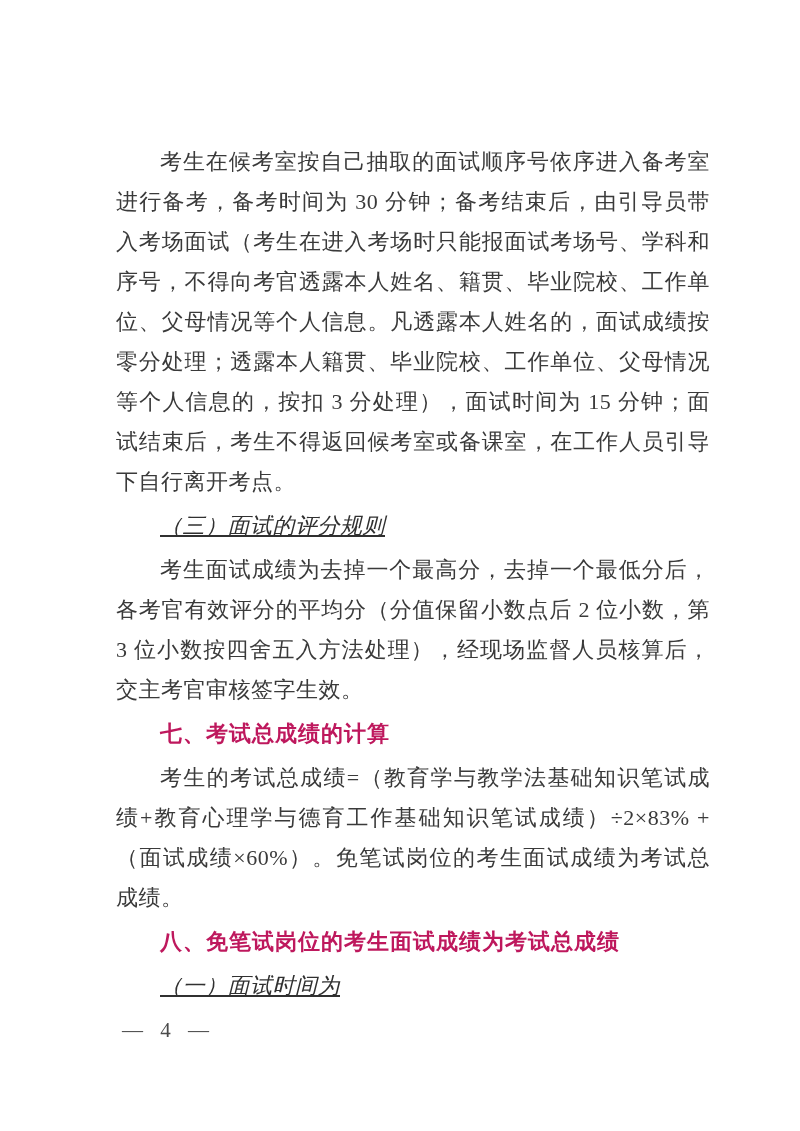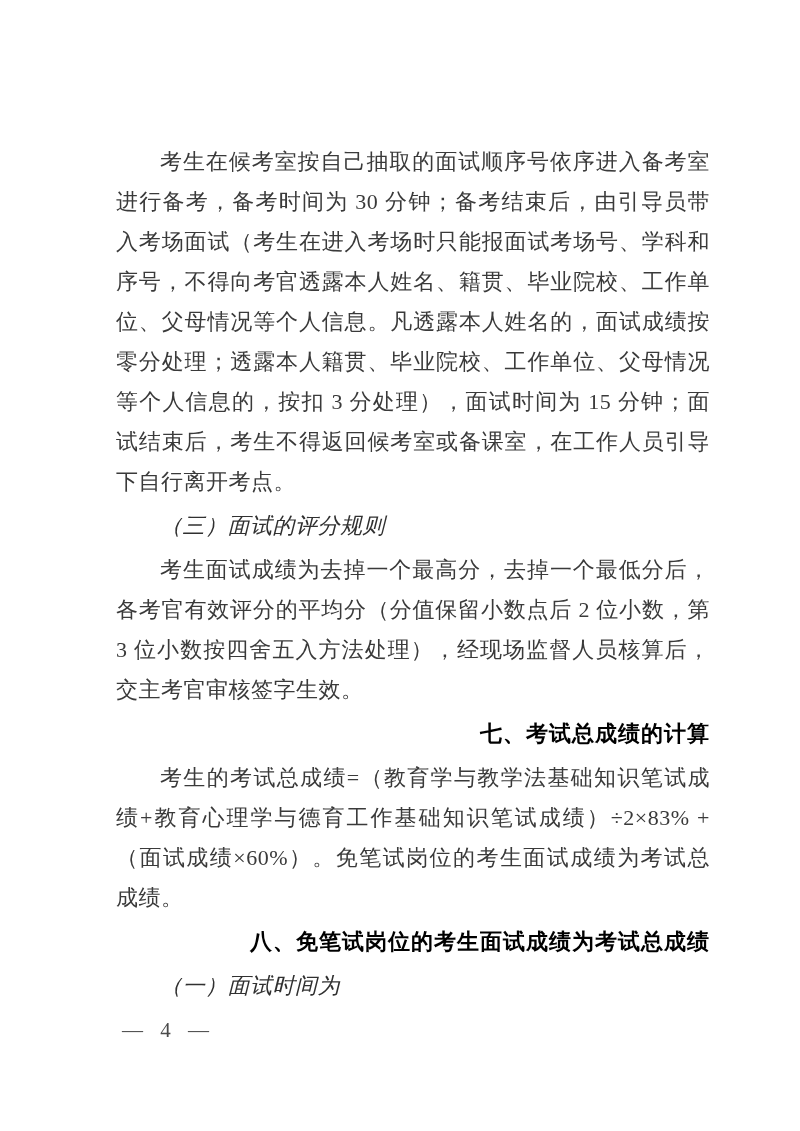--- a/index.html
+++ b/index.html
@@ -29,28 +29,29 @@
   .content p {
     margin: 4px;
     text-indent: 2em;
   }
   .para {
     font-family: "Liberation Serif", "DejaVu Serif", serif;
   }
   .sub-heading {
     font-style: italic;
     color: #303030;
+    text-decoration: underline;
   }
   .section-heading {
     font-family: "Liberation Sans", "DejaVu Sans", sans-serif;
     font-style: normal;
     font-weight: bold;
-    color: #000000;
+    color: #be185d;
     letter-spacing: 1px;
-    text-align: right;
+    text-align: left;
   }
   .footer {
     position: absolute;
     left: 122px;
     top: 1018px;
     font-family: "Liberation Serif", "DejaVu Serif", serif;
     font-size: 21px;
     color: #4a4a4a;
     letter-spacing: 6px;
   }

